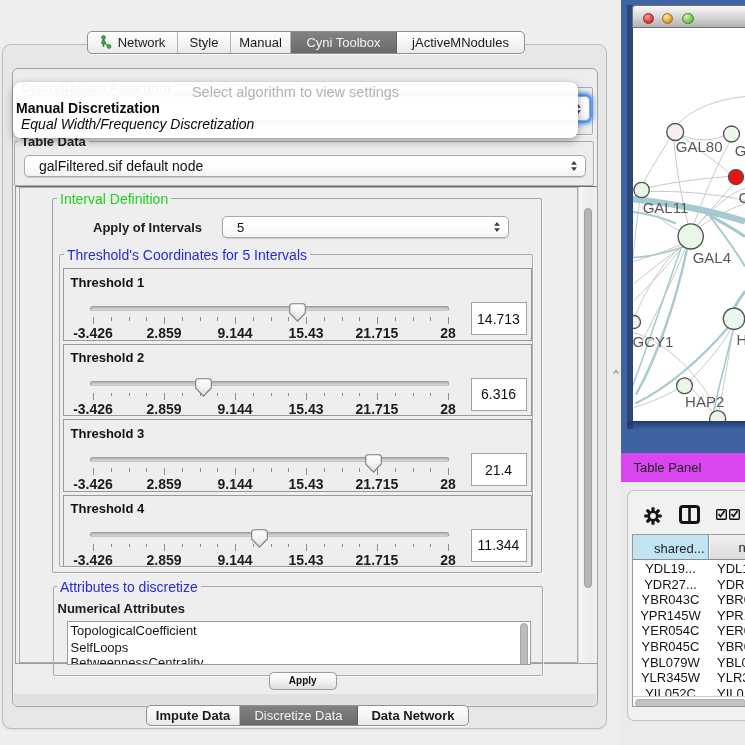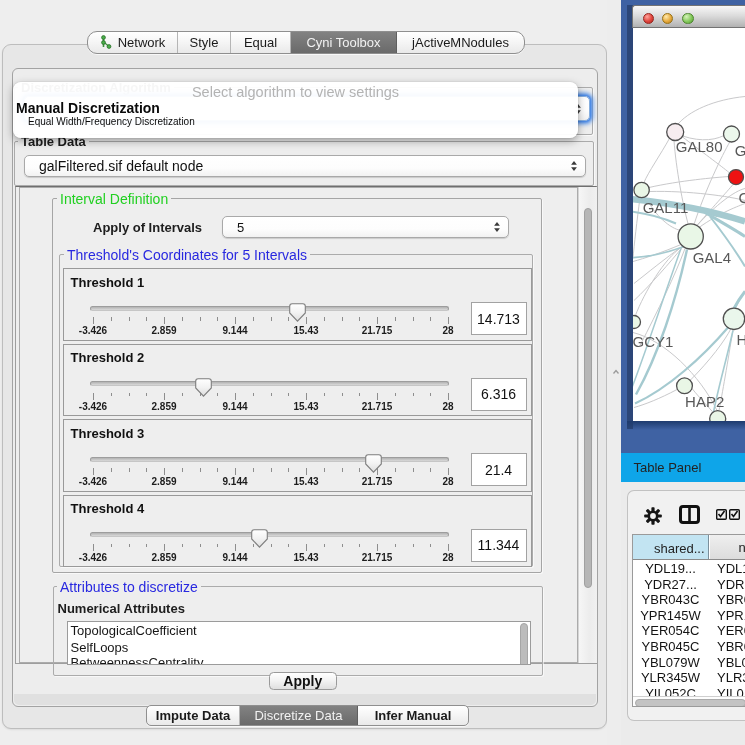--- a/index.html
+++ b/index.html
@@ -18,21 +18,21 @@
 #closebtn { position:absolute; left:592px; top:7px; width:14px; height:16px; font-size:14px; font-weight:bold; color:#111; }
 
 
 .seg { position:absolute; display:flex; border:1px solid #8f8f8f; border-radius:5px; z-index:6;
   background:linear-gradient(#ffffff,#f6f6f6 45%,#e9e9e9); overflow:hidden;
   box-shadow:0 1px 0 rgba(255,255,255,.7); }
 .seg .s { display:flex; align-items:center; justify-content:center; font-size:13px; color:#1a1a1a;
   border-right:1px solid #b5b5b5; white-space:nowrap; }
 .seg .s:last-child { border-right:none; }
 .seg .sel { background:linear-gradient(#828282,#6a6a6a); color:#f2f2f2; border-right-color:#5f5f5f; }
-#toptabs { left:87px; top:31px; height:23px;border-radius:10px; }
+#toptabs { left:87px; top:31px; height:23px; }
 #bottabs { left:146px; top:705px; height:21px; }
 
 
 #outerpanel { left:2.4px; top:44px; width:605px; height:684.5px; background:#e7e7e7;
   border:1px solid #bdbdbd; border-radius:9px; box-shadow:0 1px 2px rgba(0,0,0,.08); }
 #mainpanel { left:12px; top:68px; width:585.5px; height:639px; background:#ededed;
   border:1px solid #a3a3a3; border-radius:6px; }
 #mainpanel .binset { position:absolute; left:1px; right:1px; bottom:1px; height:11px; background:#e0e0e0; border-radius:0 0 5px 5px; }
 
 .groupbox { position:absolute; border:1px solid #ababab; border-radius:2px; box-shadow:inset 0 0 0 0 #fff, 1px 1px 0 rgba(255,255,255,.6); }
@@ -53,50 +53,50 @@
 #vsb .thumb { position:absolute; left:5px; top:21px; width:8px; height:380px; background:#b6b6b6;
   border:1px solid #a0a0a0; border-radius:4.5px; }
 
 
 .throw { position:absolute; left:47px; width:468.5px; height:72.5px; border:1px solid #999; background:#eeeeee; }
 .throw .lab { position:absolute; left:6.5px; top:5.5px; font-weight:bold; font-size:13px; color:#111; }
 .track { position:absolute; left:26px; top:36.5px; width:359px; height:5px; border-radius:2.5px;
   background:linear-gradient(#b2b2b2,#d9d9d9); border:1px solid #9d9d9d; border-bottom-color:#c6c6c6; }
 .thumbS { position:absolute; top:33.5px; width:17px; height:19px; }
 .tick { position:absolute; width:1px; background:#8d8d8d; }
-.tlabel { position:absolute; top:56px; font-size:10px; font-weight:bold; color:#1c1c1c; transform:translateX(-50%); white-space:nowrap; }
+.tlabel { position:absolute; top:56px; font-size:14px; font-weight:bold; color:#1c1c1c; transform:translateX(-50%); white-space:nowrap; }
 .tfield { position:absolute; left:406.5px; top:33px; width:56px; height:33px; background:#fff;
   border:1px solid #a2a2a2; font-size:14px; color:#111; display:flex; align-items:center; justify-content:center; }
 
 
 #numlist { position:absolute; left:50.5px; top:434px; width:464px; height:44px; background:#fff; border:1px solid #9b9b9b; overflow:hidden; }
 #numlist div { font-size:13px; color:#161616; padding-left:3px; height:16.4px; display:flex; align-items:center; }
 #numlist .lsb { position:absolute; right:2px; top:1px; width:8px; height:60px; background:#bcbcbc; border:1px solid #a6a6a6; border-radius:4px; padding:0; }
 
 
 #apply { left:269px; top:671.5px; width:67.5px; height:18.5px; background:linear-gradient(#ffffff,#f2f2f2 50%,#dfdfdf);
-  border:1px solid #9a9a9a; border-radius:4.5px; font-size:14px; color:#111; }
+  border:1px solid #9a9a9a; border-radius:4.5px; font-size:10px; color:#111; }
 
 
 #popup { left:13px; top:82px; width:565px; height:56px; background:rgba(255,255,255,.96);
   border-radius:8px; box-shadow:0 3px 8px rgba(0,0,0,.35), 0 0 1px rgba(0,0,0,.3); }
 #popup .i0 { position:absolute; left:0; right:0; top:2px; text-align:center; font-size:14.5px; color:#b3b3b3; }
 #popup .i1 { position:absolute; left:3px; top:17.5px; font-size:14px; font-weight:bold; color:#0a0a0a; }
-#popup .i2 { position:absolute; left:15px; top:33.5px; font-size:10px; color:#0a0a0a; }
+#popup .i2 { position:absolute; left:8px; top:33.5px; font-size:14px; color:#0a0a0a;font-style:italic; }
 
 
 #divider { left:607px; top:0; width:14px; height:745px; background:#ededed; }
 #desktop { left:621px; top:0; width:124px; height:453px; background:#3f62a3; }
 #frameshadowL { left:627px; top:5px; width:6px; height:424px; background:#2c4678; }
 #frametitle { left:632px; top:5px; width:113px; height:23px;
   background:linear-gradient(#f8f8f8,#dcdcdc 45%,#b2b2b2); border:1px solid #737373; border-right:none; border-radius:3px 0 0 0; }
 .light { position:absolute; top:6.6px; width:11.5px; height:11.5px; border-radius:50%; }
 #canvas { left:633px; top:27.5px; width:112px; height:393px; background:#ffffff; overflow:hidden; }
 #framebshadow { left:627px; top:420.5px; width:118px; height:9px; background:linear-gradient(#1e3b6e,rgba(63,98,163,0)); }
-#tpbar { left:621px; top:453px; width:124px; height:40px; background:#0ea5e9; border-bottom:1px solid #d2d2d2; }
+#tpbar { left:621px; top:453px; width:124px; height:40px; background:#d946ef; border-bottom:1px solid #d2d2d2; }
 #tpbar span { position:absolute; left:12.5px; top:7px; font-size:13px; color:#232323; }
 #tpbody { left:621px; top:482px; width:124px; height:263px; background:#ebebeb; }
 #toolpanel { left:626.5px; top:489.5px; width:119px; height:231px; background:#f1f1f1;
   border:1px solid #c2c2c2; border-radius:7px 0 0 7px; border-right:none; }
 #ttable { left:632px; top:533.5px; width:113px; height:173.5px; background:#fff; border:1px solid #9a9a9a; border-right:none; overflow:hidden; }
 #thead { position:absolute; left:0; top:0; width:113px; height:24.5px; }
 #thc1 { position:absolute; left:0; top:0; width:75.5px; height:24.5px; background:#c2e4f2; border-right:1px solid #7b8f9b;
   font-size:13px; color:#222; display:flex; align-items:center; justify-content:center; padding-left:18px; padding-top:3px; }
 #thc2 { position:absolute; left:76.5px; top:0; width:37px; height:24.5px; background:linear-gradient(#efefef,#dcdcdc);
   font-size:13px; color:#222; }
@@ -117,21 +117,21 @@
     <div class="s" style="width:90px;">
       <svg width="13" height="15" viewBox="0 0 13 15" style="margin-right:5px;">
         <line x1="3.5" y1="3" x2="3.5" y2="12" stroke="#3c8f3c" stroke-width="1.6"></line>
         <line x1="3.5" y1="7" x2="8.5" y2="11" stroke="#3c8f3c" stroke-width="1.3"></line>
         <circle cx="3.5" cy="2.5" r="1.9" fill="#4aae4a" stroke="#2c702c" stroke-width=".8"></circle>
         <circle cx="3.5" cy="7.5" r="1.9" fill="#4aae4a" stroke="#2c702c" stroke-width=".8"></circle>
         <circle cx="9" cy="11.5" r="1.9" fill="#4aae4a" stroke="#2c702c" stroke-width=".8"></circle>
       </svg>
       Network</div>
     <div class="s" style="width:53px;">Style</div>
-    <div class="s" style="width:60px;">Equal</div>
+    <div class="s" style="width:60px;">Manual</div>
     <div class="s sel" style="width:106px;">Cyni Toolbox</div>
     <div class="s" style="width:127px;">jActiveMNodules</div>
   </div>
 
   <div id="outerpanel" class="abs"></div>
   <div id="mainpanel" class="abs">
       <div class="binset"></div>
     </div>
 
   <div class="groupbox" style="left:13.5px; top:87px; width:579.5px; height:48px;"></div>
@@ -354,21 +354,21 @@
     </div>
   </div>
 
   <div id="apply" class="abs hcent">
       <span style="font-weight:bold;">Apply</span>
     </div>
 
   <div class="seg" id="bottabs">
     <div class="s" style="width:93px; font-weight:bold;">Impute Data</div>
     <div class="s sel" style="width:118px;">Discretize Data</div>
-    <div class="s" style="width:110px; font-weight:bold;">Infer Manual</div>
+    <div class="s" style="width:110px; font-weight:bold;">Data Network</div>
   </div>
 
   <div id="popup" class="abs">
     <div class="i0">Select algorithm to view settings</div>
     <div class="i1">Manual Discretization</div>
     <div class="i2">Equal Width/Frequency Discretization</div>
   </div>
 
   <div id="divider" class="abs"></div>
   <svg class="abs" style="left:612px; top:367px;" width="8" height="10" viewBox="0 0 8 10">

